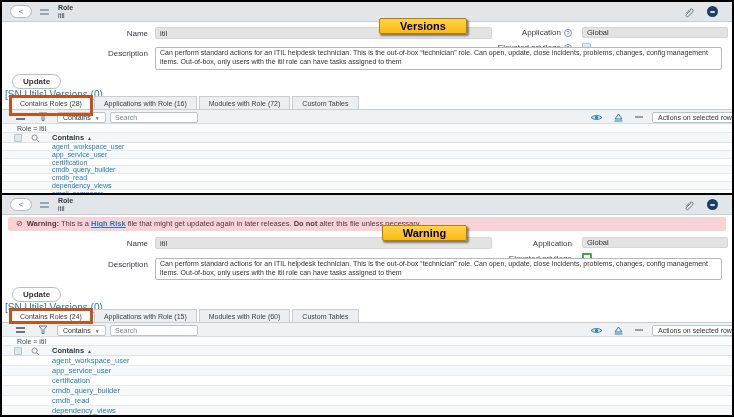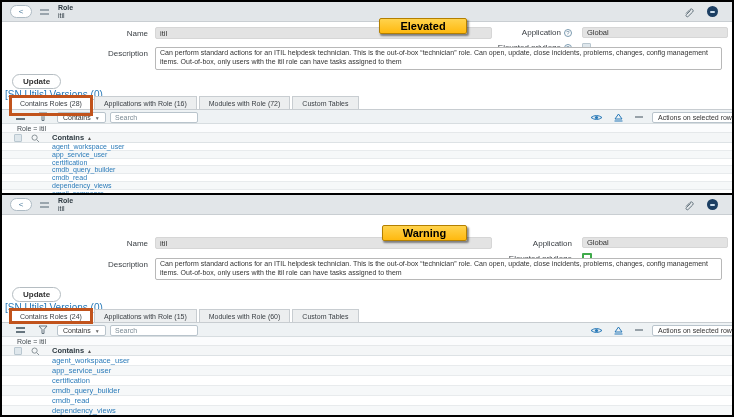--- a/index.html
+++ b/index.html
@@ -90,21 +90,21 @@
       <div class="hdr-title">
         <div class="t1">Role</div>
         <div class="t2">itil</div>
       </div>
       <svg class="clip-ic" width="11" height="11" viewBox="0 0 11 11">
           <path d="M3 6.5 L7 2.5 a1.8 1.8 0 0 1 2.6 2.6 L5.2 9.4 a1.2 1.2 0 0 1 -1.8 -1.8 L7.6 3.4" fill="none" stroke="#66757f" stroke-width="1"></path>
         </svg>
       <div class="ctx-ic"></div>
     </div>
 
-    <div class="badge" style="left:377px; top:16px; width:88px; height:16px; line-height:15px;">Elevated</div>
+    <div class="badge" style="left:377px; top:16px; width:88px; height:16px; line-height:15px;">Versions</div>
 
     <div class="form" style="top:20px; height:50px;">
       <div class="flabel" style="left:0; width:146px; top:7px;">Name</div>
       <input class="ro-input" style="left: 153px; top: 5px; width: 337px; height: 12px;" readonly="" value="itil">
       <div class="flabel flabel-flex" style="left:420px; width:150px; top:6px;">
         <span>Application</span>
         <span class="info-ic">?</span>
       </div>
       <input class="ro-input" style="left: 580px; top: 5px; width: 146px; height: 11px;" readonly="" value="Global">
       <div class="flabel flabel-flex" style="left:420px; width:150px; top:21px;">
@@ -179,20 +179,29 @@
       <div class="hdr-title">
         <div class="t1">Role</div>
         <div class="t2">itil</div>
       </div>
       <svg class="clip-ic" width="11" height="11" viewBox="0 0 11 11">
           <path d="M3 6.5 L7 2.5 a1.8 1.8 0 0 1 2.6 2.6 L5.2 9.4 a1.2 1.2 0 0 1 -1.8 -1.8 L7.6 3.4" fill="none" stroke="#66757f" stroke-width="1"></path>
         </svg>
       <div class="ctx-ic"></div>
     </div>
 
+    <div class="warnbar">
+      <span class="warn-ic">⊘</span>
+      <b>Warning:</b>
+      <span>This is a</span>
+      <span class="warn-link">High Risk</span>
+      <span>file that might get updated again in later releases.</span>
+      <b>Do not</b>
+      <span>alter this file unless necessary.</span>
+    </div>
 
     <div class="badge" style="left:380px; top:30px; width:85px; height:16px; line-height:15px;">Warning</div>
 
     <div class="form" style="top:38px; height:52px;">
       <div class="flabel" style="left:0; width:146px; top:6px;">Name</div>
       <input class="ro-input" style="left: 153px; top: 4px; width: 337px; height: 12px;" readonly="" value="itil">
       <div class="flabel" style="left:420px; width:150px; top:6px;">Application</div>
       <input class="ro-input" style="left: 580px; top: 4px; width: 146px; height: 11px;" readonly="" value="Global">
       <div class="flabel" style="left:420px; width:150px; top:21px;">Elevated privilege</div>
       <input type="checkbox" class="cb cb-green" style="left: 580px; top: 20px;">

